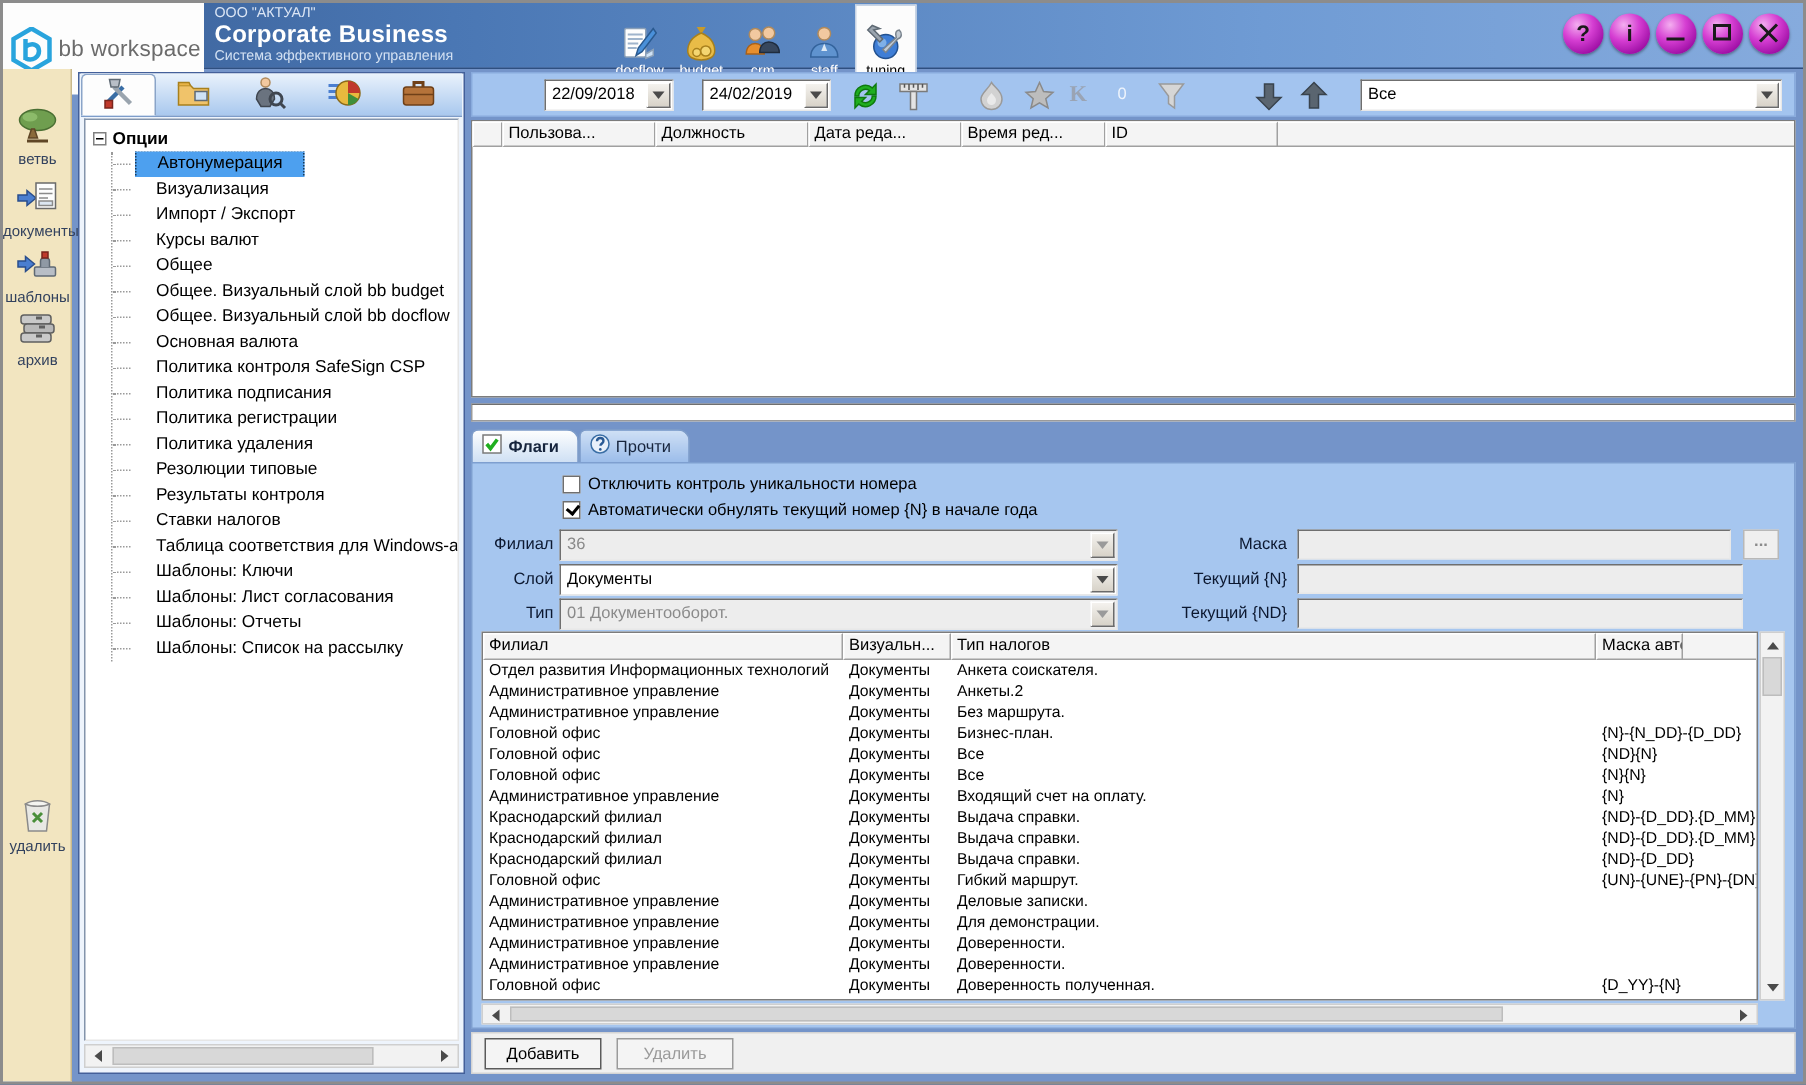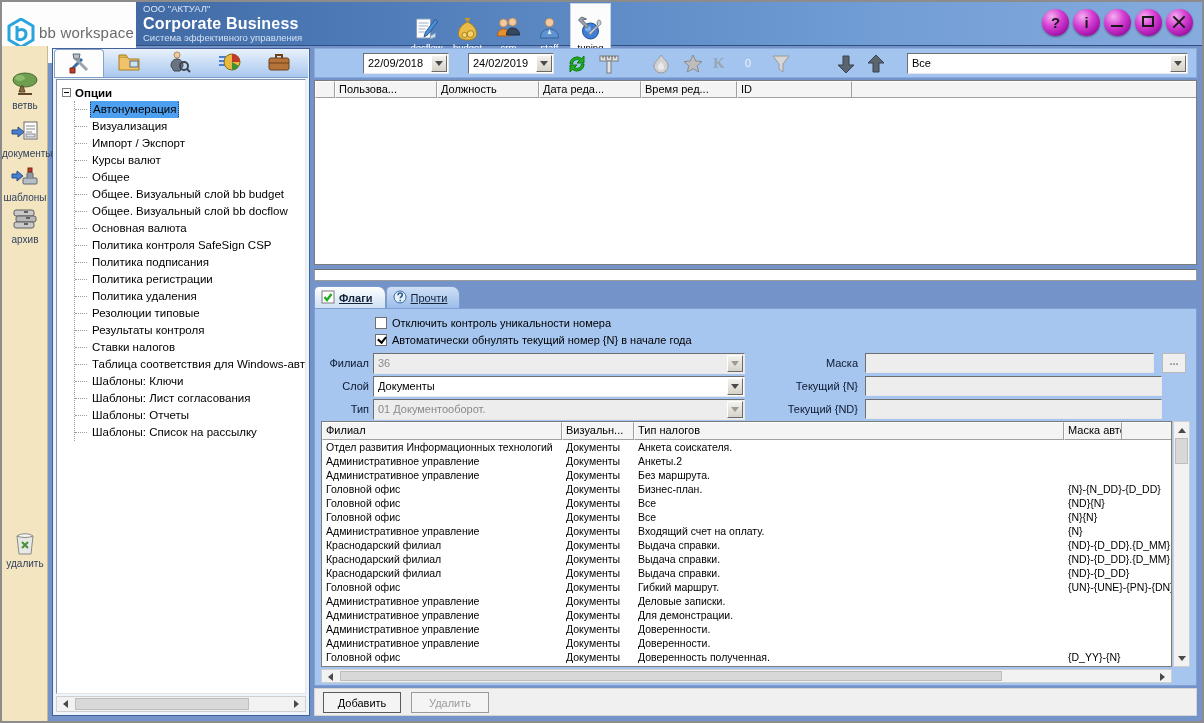--- a/index.html
+++ b/index.html
@@ -55,21 +55,21 @@
   .ttab { width:50px; height:28px; display:flex; align-items:center; justify-content:center; cursor:pointer; }
   .ttab svg { width:24px; height:24px; }
   .ttab.active { background:#fdfdfd; border:1px solid #8aa4c8; border-bottom:none; border-radius:4px 4px 0 0; }
   .treebody { position:absolute; left:3px; right:3px; top:30px; bottom:21px; background:#fff; border:1px solid #8394ab; border-right-color:#e6e6e6; border-bottom-color:#e6e6e6; overflow:hidden; padding:4px 0 0 4px; }
   .troot { display:flex; align-items:center; height:17px; font-weight:bold; font-size:11.5px; white-space:nowrap; }
   .expander { width:9px; height:9px; border:1px solid #808080; background:#fff; margin:0 4px 0 1px; position:relative; flex:none; }
   .expander::before { content:""; position:absolute; left:1px; right:1px; top:3px; height:1px; background:#000; }
   .tchildren { list-style:none; margin-left:13px; border-left:1px dotted #9a9a9a; }
   .titem { height:17px; line-height:17px; white-space:nowrap; overflow:hidden; font-size:11.5px; cursor:pointer; display:flex; align-items:center; }
   .tconn { width:12px; border-top:1px dotted #9a9a9a; margin-right:3px; flex:none; }
-  .tlabel { padding:0 2px; }
+  .tlabel { padding:0 14px; }
   .titem.selected .tlabel { background:#4da0ef; border:1px dotted #1a3a5a; color:#000; }
   .treescroll { position:absolute; left:3px; right:3px; bottom:3px; height:16px; background:#f2f2f2; border:1px solid #cfcfcf; }
   .sarrow { position:absolute; top:1px; width:15px; height:12px; display:flex; align-items:center; justify-content:center; cursor:pointer; }
   .sarrow.left { left:1px; } .sarrow.right { right:1px; }
   .tri-l { width:0;height:0;border-top:4px solid transparent;border-bottom:4px solid transparent;border-right:5px solid #4a4a4a; }
   .tri-r { width:0;height:0;border-top:4px solid transparent;border-bottom:4px solid transparent;border-left:5px solid #4a4a4a; }
   .tri-u { width:0;height:0;border-left:4px solid transparent;border-right:4px solid transparent;border-bottom:5px solid #4a4a4a; }
   .tri-d { width:0;height:0;border-left:4px solid transparent;border-right:4px solid transparent;border-top:5px solid #4a4a4a; }
   .hthumb { position:absolute; left:18px; top:1px; height:12px; width:70%; background:#d8d8d8; border:1px solid #bdbdbd; cursor:grab; }
 
@@ -94,21 +94,21 @@
   .thcell { border-right:1px solid #a0a0a0; border-bottom:1px solid #a0a0a0; border-top:1px solid #fff; border-left:1px solid #fff; padding:1px 3px; font-size:11px; white-space:nowrap; overflow:hidden; background:#f4f4f4; cursor:pointer; }
   .toptable .thcell:nth-child(1){ width:20px; } .toptable .thcell:nth-child(2){ width:102px; }
   .toptable .thcell:nth-child(3){ width:102px; } .toptable .thcell:nth-child(4){ width:102px; }
   .toptable .thcell:nth-child(5){ width:96px; } .toptable .thcell:nth-child(6){ width:115px; }
   .thfill { flex:1; border-top:1px solid #fff; border-bottom:1px solid #a0a0a0; background:#f4f4f4; }
   .topstrip { position:absolute; left:0; right:0; top:221px; height:12px; background:#fff; border:1px solid #9a9a9a; border-top-color:#6f6f6f; }
 
   
   .bpanel { position:absolute; left:0; right:0; top:238px; bottom:30px; }
   .btabs { position:absolute; left:0; top:0; height:22px; display:flex; }
-  .btab { height:22px; padding:0 12px 0 6px; display:flex; align-items:center; gap:4px; font-size:11px; color:#16243c; cursor:pointer; background:linear-gradient(#cfe0f5,#9cbdea); border:1px solid #7d9cc9; border-bottom:none; border-radius:5px 8px 0 0;text-decoration:underline; }
+  .btab { height:22px; padding:0 12px 0 6px; display:flex; align-items:center; gap:4px; font-size:11px; color:#16243c; cursor:pointer; background:linear-gradient(#cfe0f5,#9cbdea); border:1px solid #7d9cc9; border-bottom:none; border-radius:5px 8px 0 0; }
   .btab.active { background:linear-gradient(#fdfefe,#cfe0f4); font-weight:bold; }
   .btab svg { width:14px; height:14px; }
   .bcontent { position:absolute; left:0; right:0; top:22px; bottom:0; background:#a6c6ef; border:1px solid #7e9fd0; }
   .chk { position:absolute; left:60px; display:flex; align-items:center; gap:5px; cursor:pointer; font-size:11px; }
   .chk .box { width:12px; height:12px; background:#fff; border:1px solid #6f6f6f; position:relative; flex:none; }
   .chk.checked .box::after { content:""; position:absolute; left:2px; top:1px; width:6px; height:4px; border-left:2px solid #000; border-bottom:2px solid #000; transform:rotate(-50deg); }
   .frow-label { position:absolute; width:52px; text-align:right; font-size:11px; color:#0c1830; }
   .frow-label.r { width:100px; }
   .ffield { position:absolute; }
   .textfield { position:absolute; height:20px; background:#ededed; border:1px solid #6f6f6f; border-bottom-color:#e8e8e8; border-right-color:#e8e8e8; padding:3px 4px 0; color:#555; }

